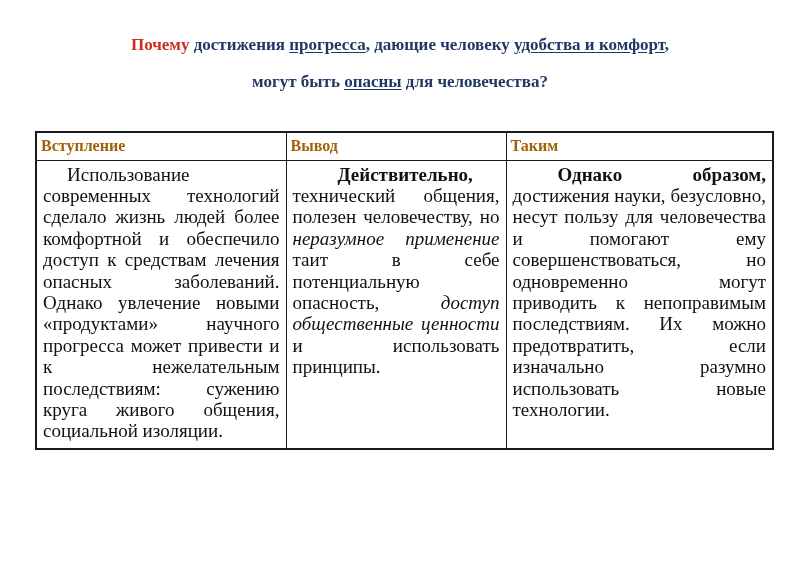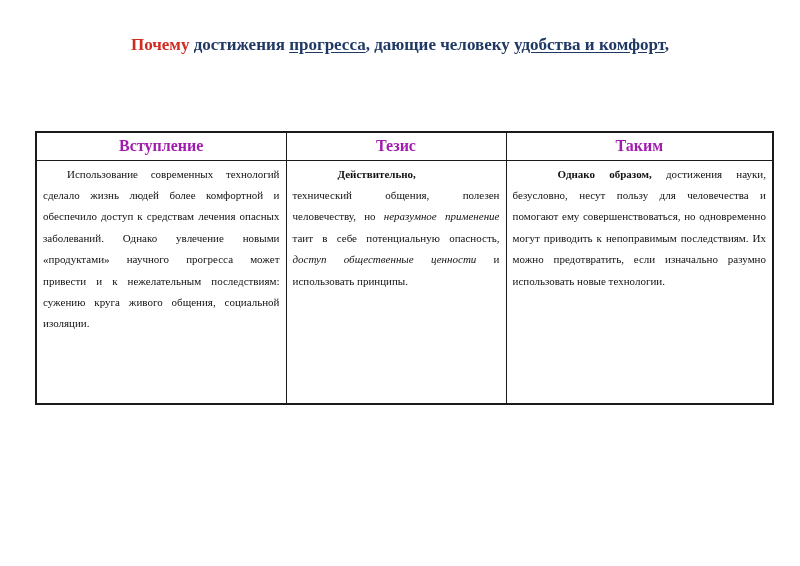--- a/index.html
+++ b/index.html
@@ -52,56 +52,57 @@
     border: 2px solid var(--border);
   }
   .doc-table col.c1 { width: 250px; }
   .doc-table col.c2 { width: 220px; }
   .doc-table col.c3 { width: 267px; }
   .doc-table th {
     border: 1px solid var(--border);
     height: 28px;
     font-size: 16px;
     font-weight: bold;
-    text-align: center;
+    text-align: left;
     vertical-align: middle;
     padding: 1px 4px;
-    color: #a21caf;
+    color: #a16207;
   }
   .doc-table td {
     border: 1px solid var(--border);
     height: 244px;
     vertical-align: top;
     padding: 3px 6px 6px 6px;
-    font-size: 11px;
+    font-size: 19px;
     line-height: 21.4px;
     text-align: justify;
   }
   .doc-table td p {
     margin: 0;
     text-indent: 24px;
   }
 </style>
 </head>
 <body>
 
 <div class="title-block">
   <div class="title-line"><span class="red">Почему </span><span>достижения </span><span class="u">прогресса</span><span>, дающие человеку </span><span class="u">удобства и комфорт</span><span>,</span></div>
+  <div class="title-line"><span>могут быть </span><span class="u">опасны</span><span> для человечества?</span></div>
 </div>
 
 <table class="doc-table">
   <colgroup>
     <col class="c1">
       <col class="c2">
       <col class="c3">
   </colgroup>
   <thead>
     <tr>
       <th>Вступление</th>
-      <th>Тезис</th>
+      <th>Вывод</th>
       <th>Таким</th>
     </tr>
   </thead>
   <tbody>
     <tr>
       <td>
         <p><span>Использование современных технологий сделало жизнь людей более комфортной и обеспечило доступ к средствам лечения опасных заболеваний. Однако увлечение новыми «продуктами» научного прогресса может привести и к нежелательным последствиям: сужению круга живого общения, социальной изоляции.</span></p>
       </td>
       <td>
         <p><span class="b">Действительно,</span><br><span>технический общения, полезен человечеству, но </span><span class="i">неразумное применение</span><span> таит в себе потенциальную опасность, </span><span class="i">доступ общественные ценности</span><span> и использовать принципы.</span></p>

